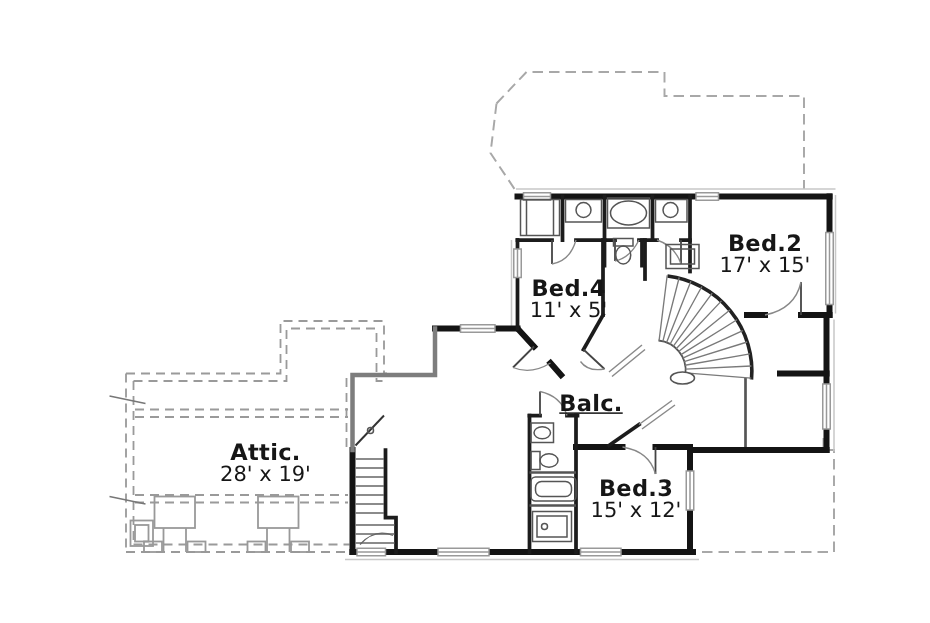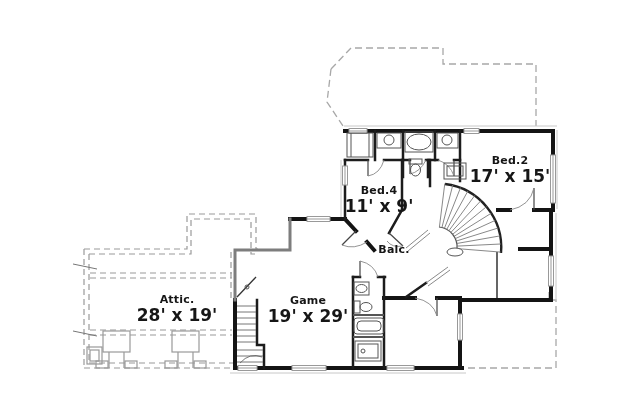--- a/index.html
+++ b/index.html
@@ -1,25 +1,25 @@
 <!DOCTYPE html>
 <html><head>
 <meta charset="utf-8">
 <style>
   html,body{margin:0;padding:0;background:#fff;}
   #plan{position:relative;width:620px;height:415px;background:#fff;overflow:hidden;
         font-family:"DejaVu Sans","Liberation Sans",sans-serif;}
   #plan svg{position:absolute;left:0;top:0;}
   .room-label{position:absolute;transform:translate(-50%,-50%);text-align:center;
               color:#161616;line-height:1.08;white-space:nowrap;}
-  .room-name{font-size:11px;font-weight:bold;letter-spacing:.2px;display:block;}
-  .room-dims{font-size:17px;font-weight:bold;display:block;}
+  .room-name{font-size:15px;font-weight:bold;letter-spacing:.2px;display:block;}
+  .room-dims{font-size:14px;font-weight:normal;display:block;}
   .lbl-attic{left:177px;top:309px;}
   .lbl-game{left:308px;top:310px;}
-  .lbl-balc{left:394px;top:250px;}
+  .lbl-balc{left:394px;top:269px;text-decoration:underline;}
   .lbl-bed4{left:379px;top:200px;}
   .lbl-bed2{left:510px;top:170px;}
   .lbl-bed3{left:424px;top:333px;}
 </style>
 </head>
 <body>
 
 <div id="plan">
   <svg width="620" height="415" viewBox="0 0 620 415">
 
@@ -247,28 +247,28 @@
           <circle cx="363" cy="351" r="2"></circle>
         </g>
     </g>
 
   </svg>
 
   <div class="room-label lbl-attic">
     <span class="room-name">Attic.</span>
     <span class="room-dims">28' x 19'</span>
   </div>
-  <div class="room-label lbl-game">
-    <span class="room-name">Game</span>
-    <span class="room-dims">19' x 29'</span>
-  </div>
   <div class="room-label lbl-balc">
     <span class="room-name">Balc.</span>
   </div>
   <div class="room-label lbl-bed4">
     <span class="room-name">Bed.4</span>
-    <span class="room-dims">11' x 9'</span>
+    <span class="room-dims">11' x 5'</span>
   </div>
   <div class="room-label lbl-bed2">
     <span class="room-name">Bed.2</span>
     <span class="room-dims">17' x 15'</span>
   </div>
+  <div class="room-label lbl-bed3">
+    <span class="room-name">Bed.3</span>
+    <span class="room-dims">15' x 12'</span>
+  </div>
 </div>
 
 </body></html>

